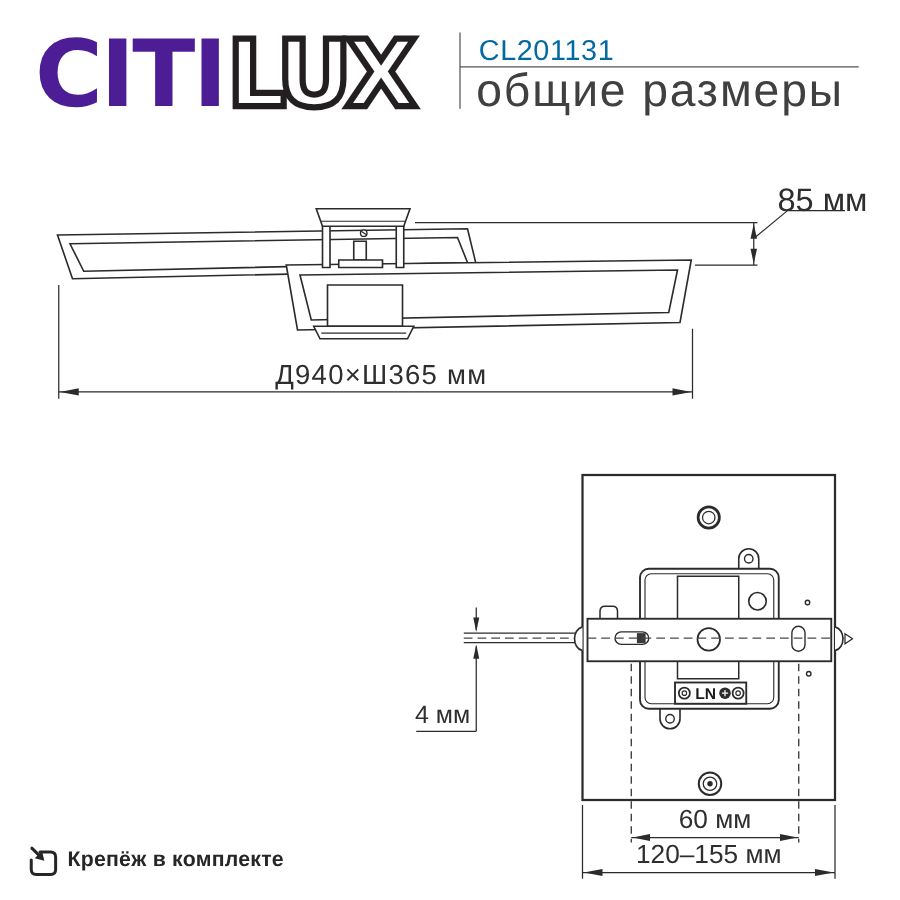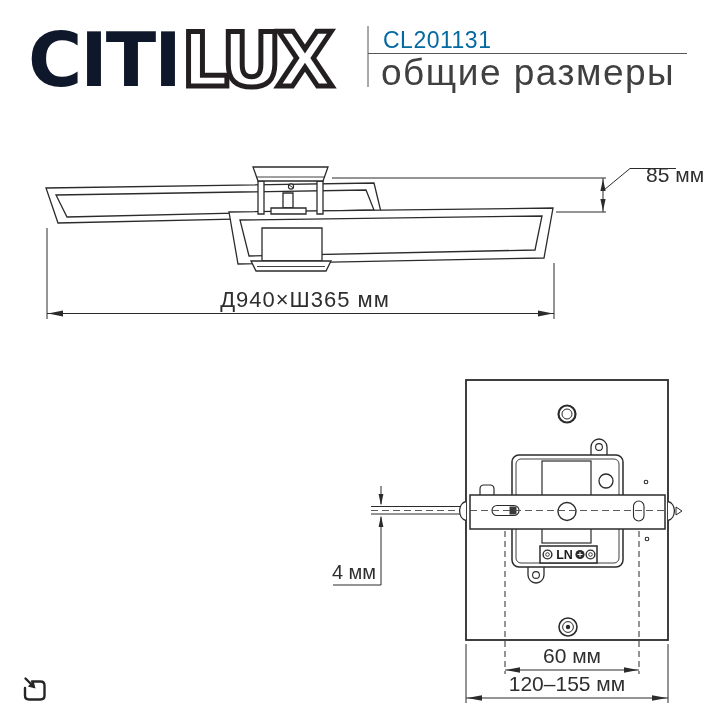--- a/index.html
+++ b/index.html
@@ -4,28 +4,28 @@
 <style>
   html,body{margin:0;padding:0;background:#ffffff;}
   #page{position:relative;width:720px;height:720px;background:#ffffff;overflow:hidden;
         font-family:"Liberation Sans",sans-serif;color:#231f20;}
   #linework{position:absolute;left:0;top:0;width:720px;height:720px;}
   .abs{position:absolute;white-space:nowrap;}
 
   
   .logo{left:28px;top:18px;height:84px;display:flex;align-items:center;
         font-family:"DejaVu Sans",sans-serif;font-weight:bold;font-size:74px;line-height:84px;}
-  .logo .citi{color:#0f172a;letter-spacing:-2px;}
+  .logo .citi{color:#4c1d95;letter-spacing:-2px;}
   .logo .lux{color:#ffffff;-webkit-text-stroke:5px #231f20;letter-spacing:-5px;margin-left:2px;}
   .code{left:383px;top:27px;font-size:23px;color:#0369a1;letter-spacing:0.5px;}
   .sect{left:381px;top:52px;font-size:37px;color:#404040;letter-spacing:1.5px;}
 
   
   .dim{color:#2e2e2e;}
-  .h85{left:622px;top:163px;font-size:21px;margin-left:24px;}
+  .h85{left:622px;top:145px;font-size:26px;}
   .d940{left:165px;top:287px;width:280px;text-align:center;font-size:22px;letter-spacing:1px;}
   .mm4{left:329px;top:561px;width:50px;text-align:center;font-size:20px;}
   .mm80{left:512px;top:644px;width:120px;text-align:center;font-size:21px;}
   .mm120{left:487px;top:672px;width:160px;text-align:center;font-size:21px;}
 
   
   .mtitle{left:100px;top:489px;width:182px;text-align:right;font-size:25px;line-height:31px;color:#1f1f1f;}
 
   
   .footnote{left:54px;top:678px;font-size:17px;font-weight:600;color:#262626;letter-spacing:0.2px;}
@@ -185,14 +185,15 @@
   <div class="abs code">CL201131</div>
   <div class="abs sect">общие размеры</div>
 
   <div class="abs dim h85">85 мм</div>
   <div class="abs dim d940">Д940×Ш365 мм</div>
   <div class="abs dim mm4">4 мм</div>
   <div class="abs dim mm80">60 мм</div>
   <div class="abs dim mm120">120–155 мм</div>
 
 
+  <div class="abs footnote">Крепёж в комплекте</div>
 
 </div>
 
 </body></html>

